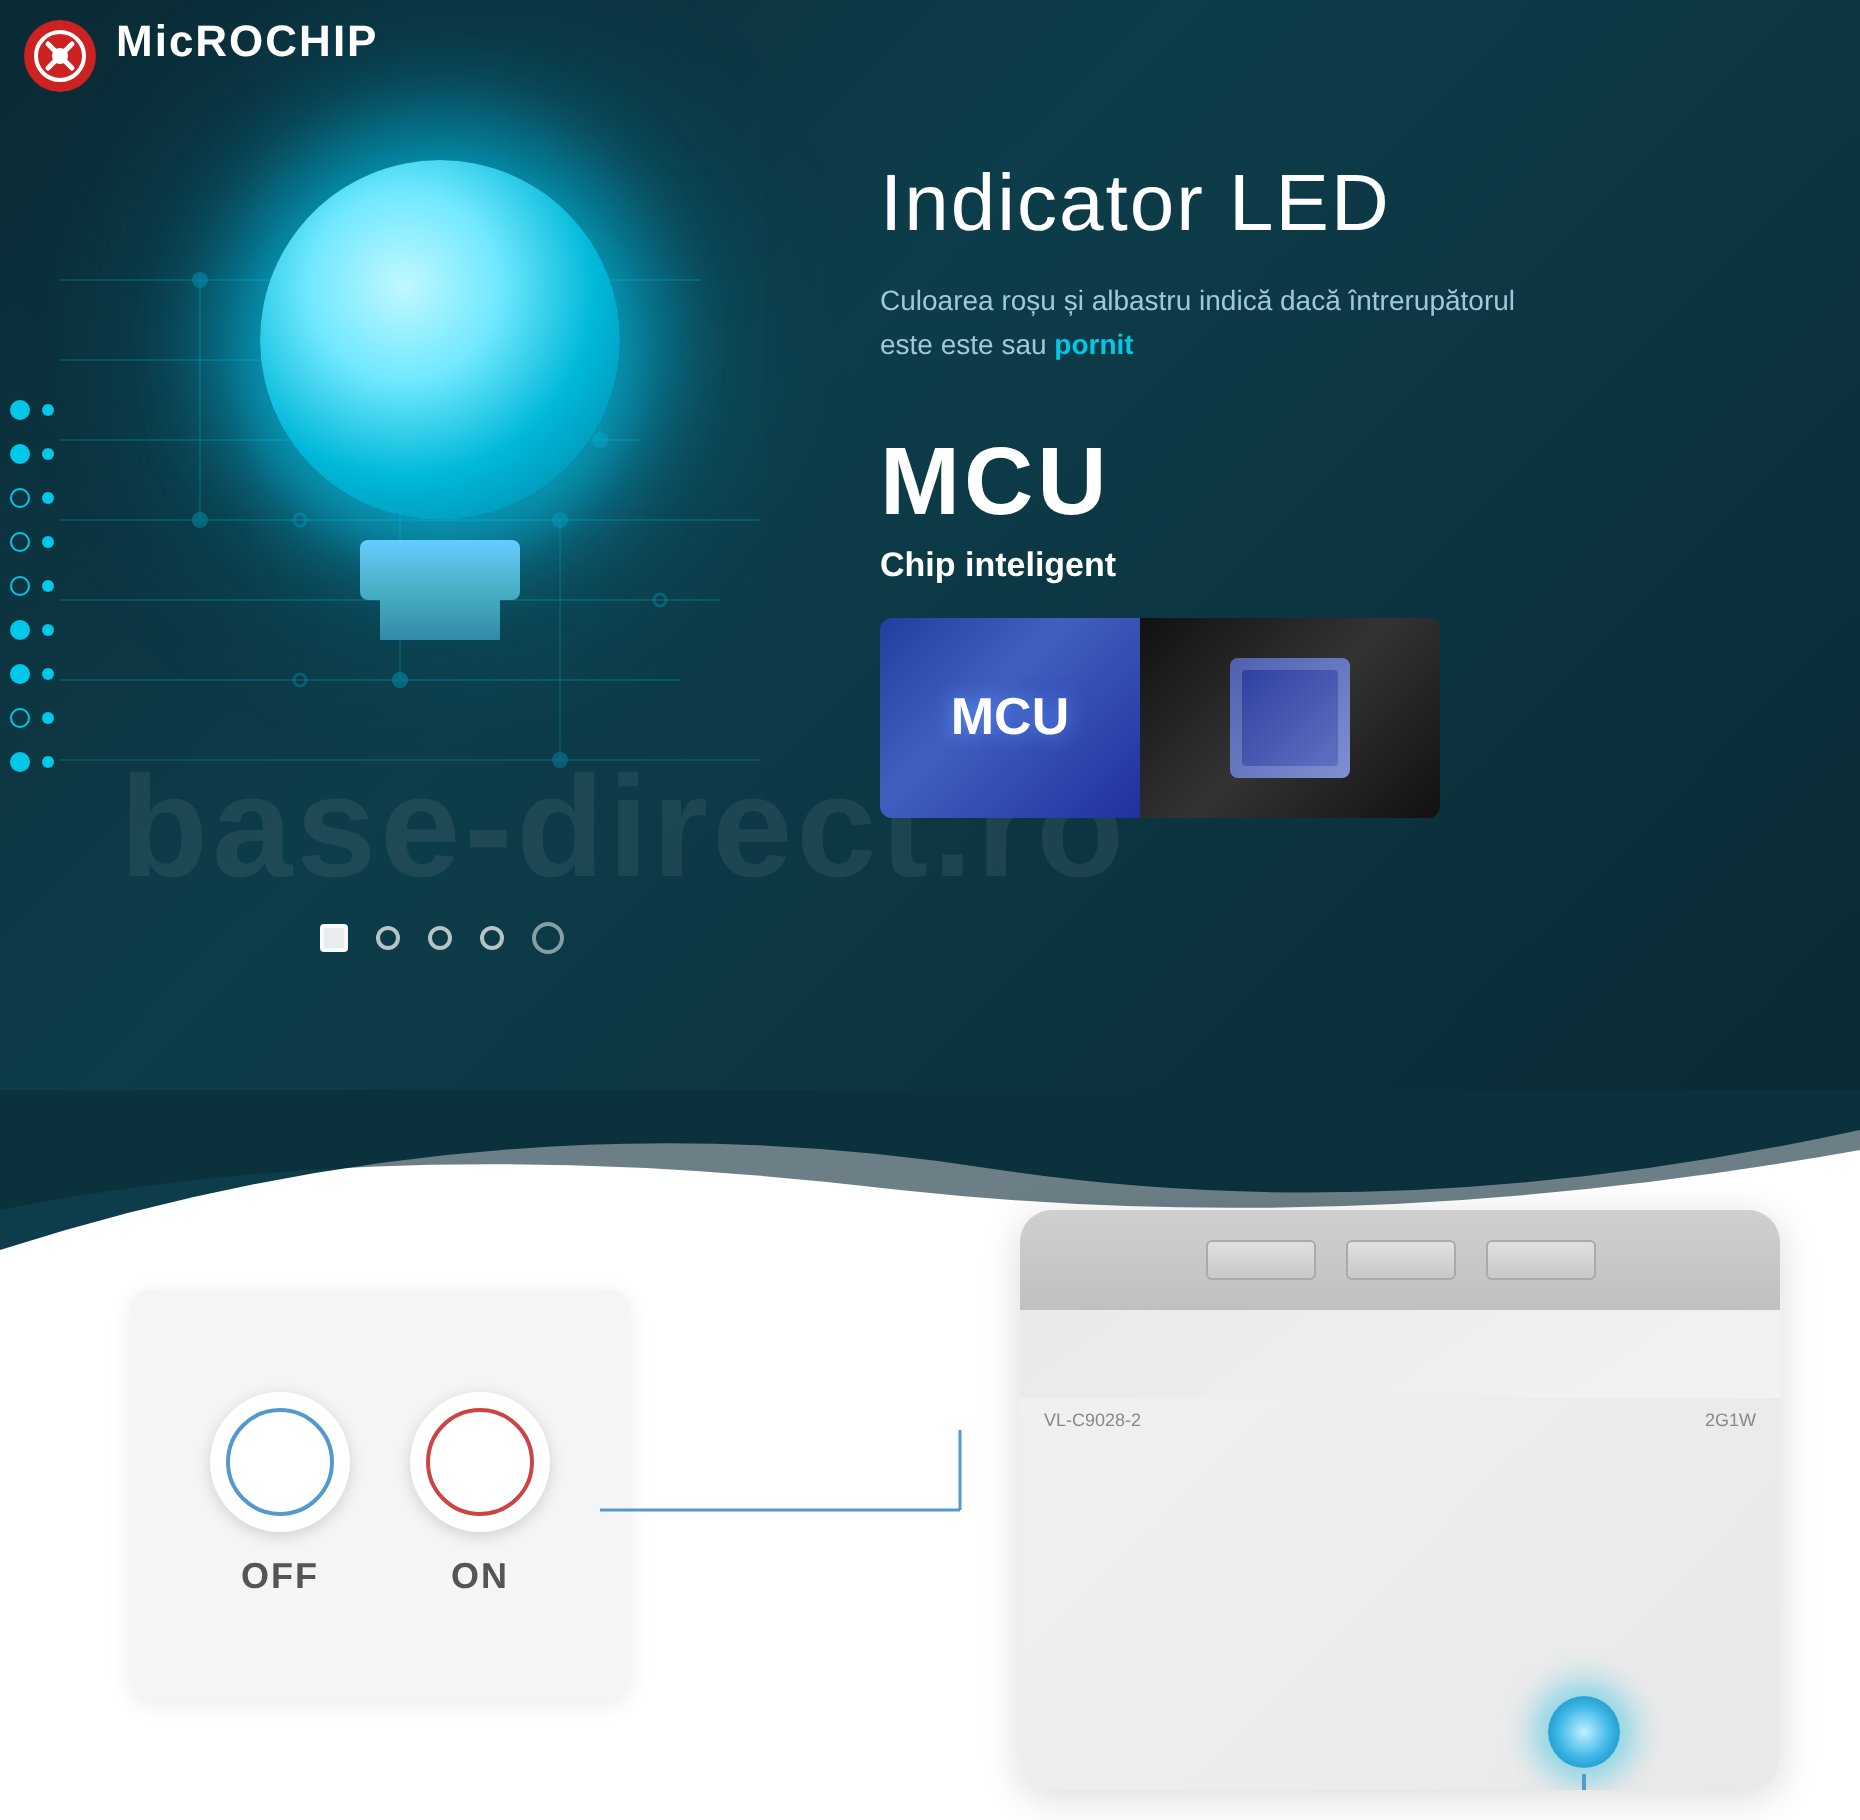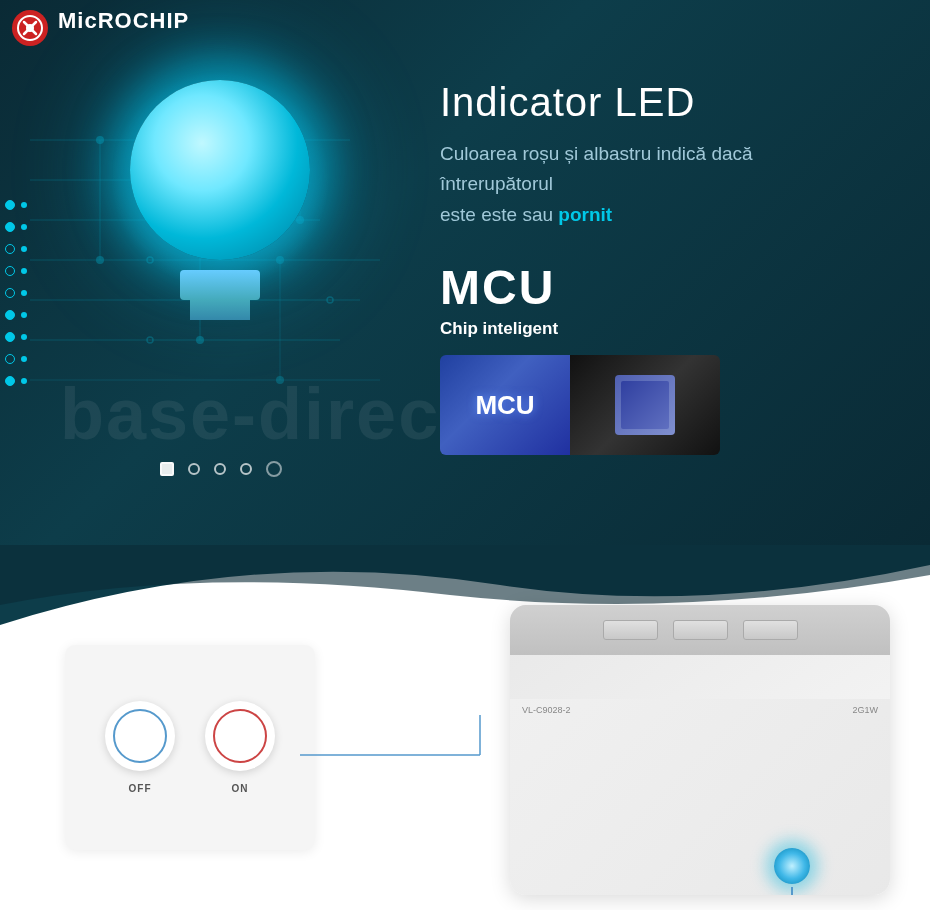--- a/index.html
+++ b/index.html
@@ -182,21 +182,21 @@
 
     .indicator-title {
       font-size: 40px;
       color: #fff;
       font-weight: 300;
       margin-bottom: 14px;
       letter-spacing: 1px;
     }
 
     .indicator-desc {
-      font-size: 19px;
+      font-size: 14px;
       color: #a0c8d8;
       line-height: 1.6;
       max-width: 360px;
       margin-bottom: 30px;
     }
     .indicator-desc strong {
       color: #00c8e8;
     }
 
     .mcu-title {
@@ -334,21 +334,21 @@
       border: 2.5px solid #5599cc;
     }
     .switch-circle-inner-on {
       width: 54px;
       height: 54px;
       border-radius: 50%;
       border: 2.5px solid #cc4444;
     }
 
     .switch-label {
-      font-size: 10px;
+      font-size: 18px;
       font-weight: bold;
       color: #555;
       letter-spacing: 1px;
     }
 
     
     .device-panel {
       position: absolute;
       right: 40px;
       top: 60px;

